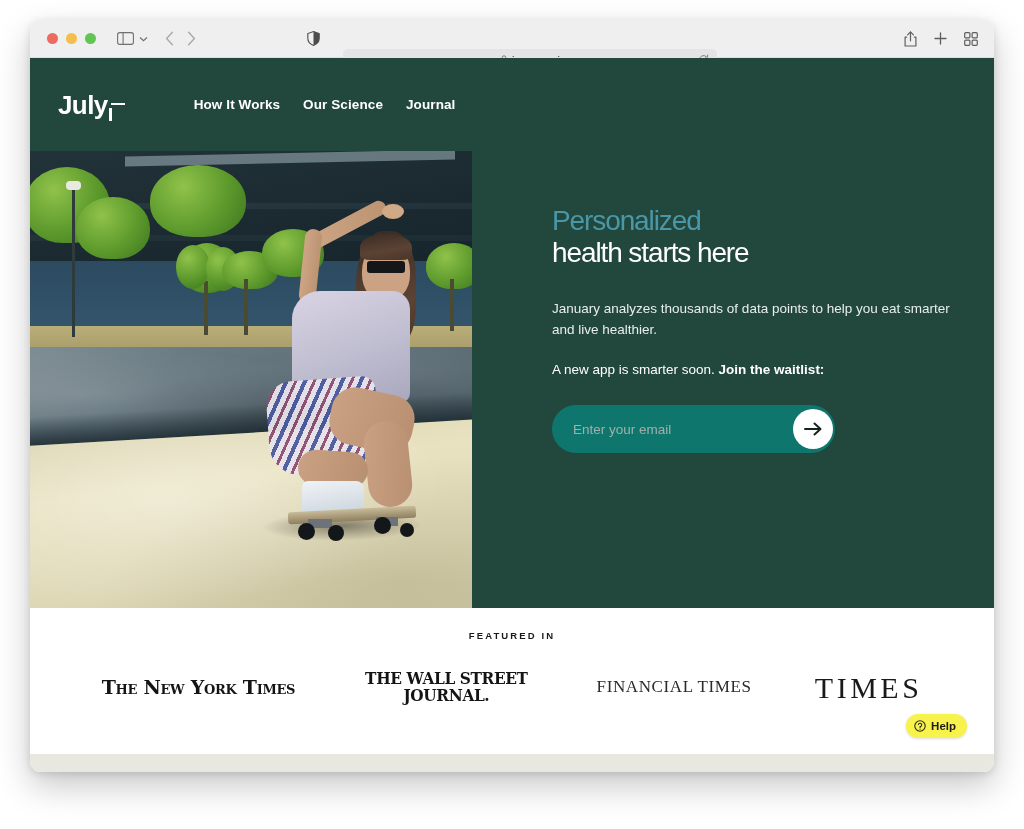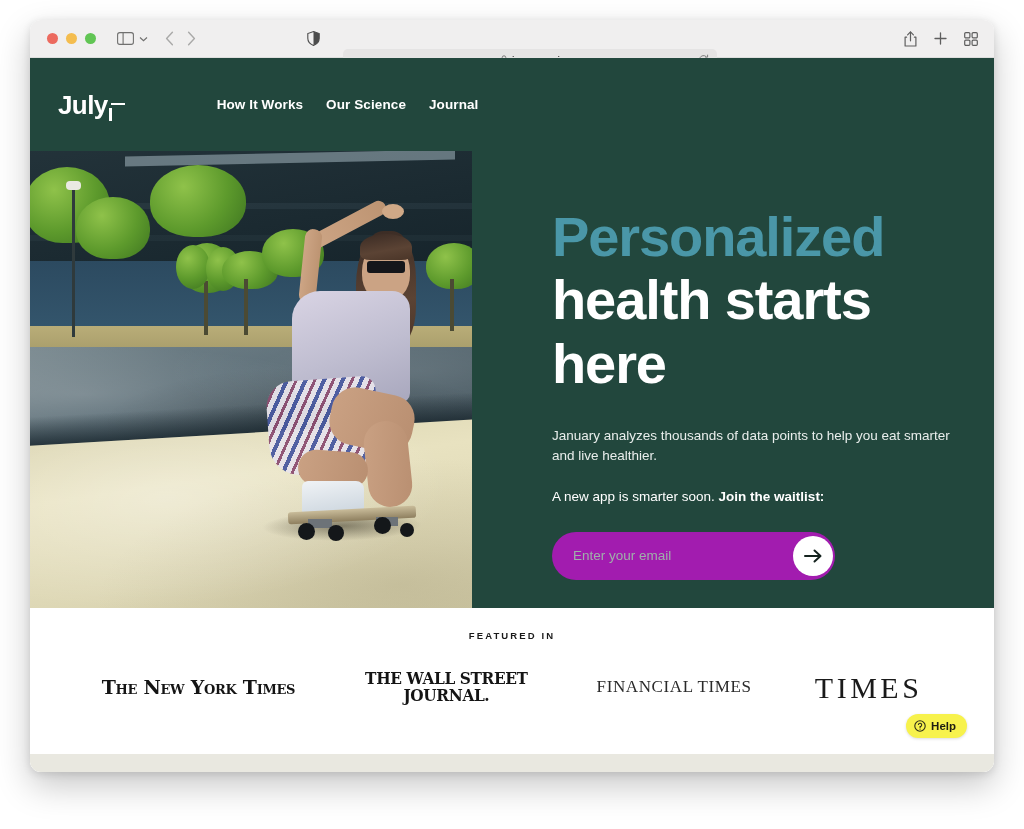--- a/index.html
+++ b/index.html
@@ -157,21 +157,21 @@
   .logo-tick {
     position: absolute;
     right: -4px;
     top: 16px;
     width: 2.5px;
     height: 13px;
     background: #ffffff;
   }
 
   .site-nav {
-    margin-left: 109px;
+    margin-left: 86px;
     display: flex;
     gap: 23px;
   }
   .nav-link {
     font-size: 13.5px;
     font-weight: bold;
     color: #ffffff;
     letter-spacing: 0.1px;
     text-decoration: none;
     cursor: pointer;
@@ -338,22 +338,22 @@
     background: #6d7378;
   }
 
   
   .hero-copy {
     flex: 1;
     padding-left: 80px;
     padding-top: 54px;
   }
   .headline {
-    font-size: 56px;
-    font-weight: bold;
+    font-size: 28px;
+    font-weight: normal;
     line-height: 1.13;
     letter-spacing: -1.1px;
   }
   .headline .accent { color: #4a97a8; display: block; }
   .headline .plain  { color: #ffffff; display: block; }
 
   .hero-para {
     margin-top: 31px;
     font-size: 13.5px;
     line-height: 1.52;
@@ -364,21 +364,21 @@
     margin-top: 22px;
     font-size: 13.5px;
     color: #ffffff;
   }
   .hero-sub .bold { font-weight: bold; }
 
   .signup {
     margin-top: 28px;
     width: 283px;
     height: 48px;
-    background: #a21caf;
+    background: #0f766e;
     border-radius: 24px;
     display: flex;
     align-items: center;
     position: relative;
   }
   .signup-input {
     flex: 1;
     background: transparent;
     border: none;
     outline: none;

